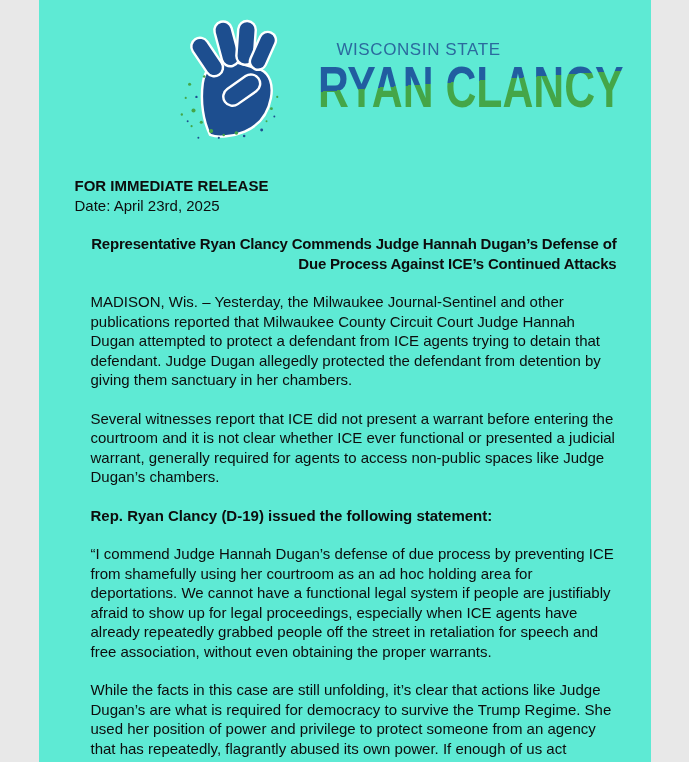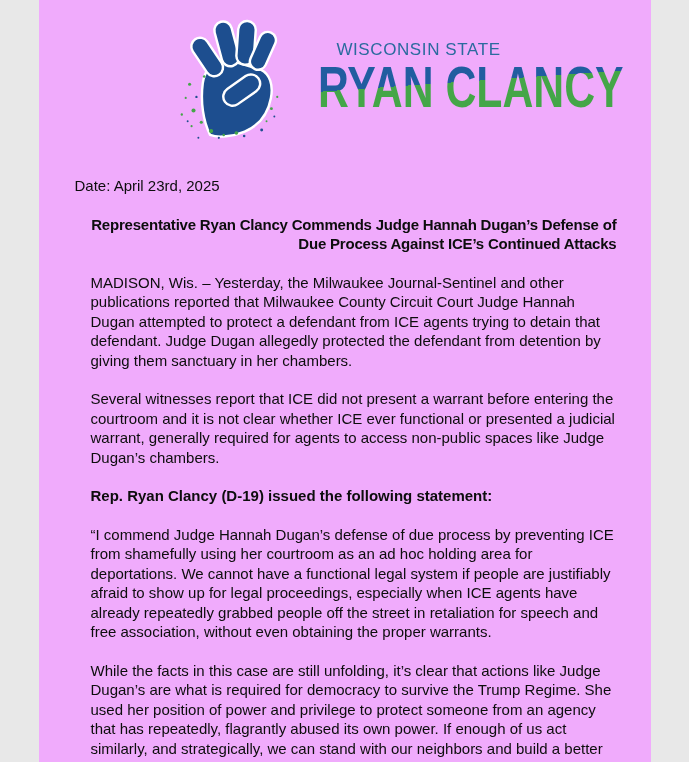--- a/index.html
+++ b/index.html
@@ -1,21 +1,21 @@
 <!DOCTYPE html>
 <html><head>
 <meta charset="utf-8">
 <style>
   html, body { margin: 0; padding: 0; background: #e8e8e8; }
   .page {
     position: relative;
     width: 612px;
     height: 762px;
     margin: 0 auto;
-    background: #f0abfc;
+    background: #5eead4;
     font-family: "Liberation Sans", "DejaVu Sans", sans-serif;
     color: #0d0d0d;
     overflow: hidden;
   }
 
   
   .letterhead { position: relative; height: 152px; }
   .fist-logo { position: absolute; left: 136px; top: 10px; }
   .brand-block {
     position: absolute;
@@ -115,20 +115,21 @@
       <div class="brand-org">
         <div>WISCONSIN STATE</div>
       </div>
       <div class="brand-name">RYAN CLANCY</div>
     </div>
   </div>
 
   <div class="doc-body">
 
     <div class="release-block">
+      <div class="release-label">FOR IMMEDIATE RELEASE</div>
       <div>Date: April 23rd, 2025</div>
     </div>
 
     <p class="headline">Representative Ryan Clancy Commends Judge Hannah Dugan’s Defense of Due Process Against ICE’s Continued Attacks</p>
 
     <p class="para">MADISON, Wis. – Yesterday, the Milwaukee Journal-Sentinel and other publications reported that Milwaukee County Circuit Court Judge Hannah Dugan attempted to protect a defendant from ICE agents trying to detain that defendant. Judge Dugan allegedly protected the defendant from detention by giving them sanctuary in her chambers.</p>
     <p class="para">Several witnesses report that ICE did not present a warrant before entering the courtroom and it is not clear whether ICE ever functional or presented a judicial warrant, generally required for agents to access non-public spaces like Judge Dugan’s chambers.</p>
     <p class="para bold">Rep. Ryan Clancy (D-19) issued the following statement:</p>
     <p class="para">“I commend Judge Hannah Dugan’s defense of due process by preventing ICE from shamefully using her courtroom as an ad hoc holding area for deportations. We cannot have a functional legal system if people are justifiably afraid to show up for legal proceedings, especially when ICE agents have already repeatedly grabbed people off the street in retaliation for speech and free association, without even obtaining the proper warrants.</p>
     <p class="para">While the facts in this case are still unfolding, it’s clear that actions like Judge Dugan’s are what is required for democracy to survive the Trump Regime. She used her position of power and privilege to protect someone from an agency that has repeatedly, flagrantly abused its own power. If enough of us act similarly, and strategically, we can stand with our neighbors and build a better world together.”</p>

